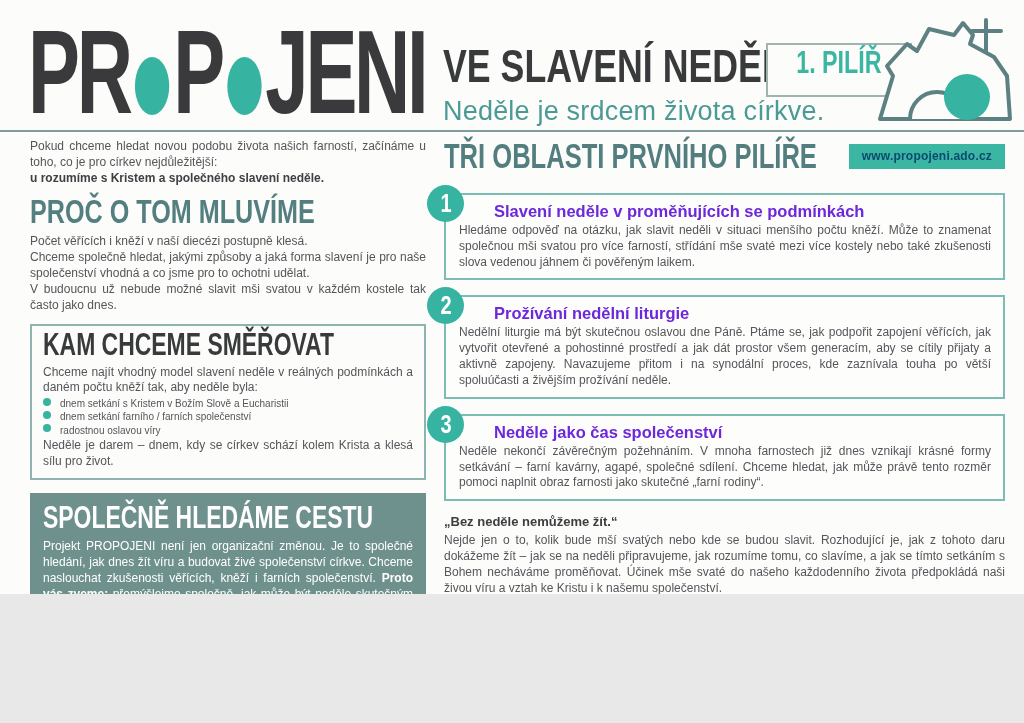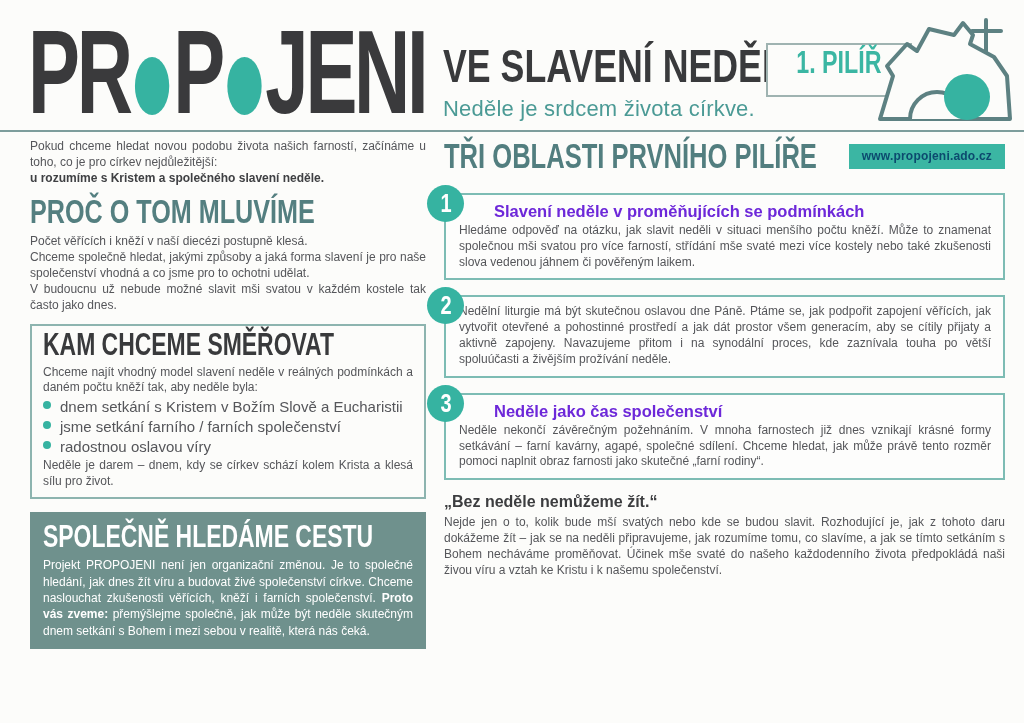--- a/index.html
+++ b/index.html
@@ -1,35 +1,35 @@
 <!DOCTYPE html>
 <html><head>
 <meta charset="utf-8">
 <style>
   * { margin:0; padding:0; box-sizing:border-box; }
   html,body { background:#e8e8e8; }
   .page {
-    position:relative; width:1024px; height:723px; margin:0 auto;
+    position:relative; width:1024px; height:594px; margin:0 auto;
     background:#fcfcfa; overflow:hidden;
     font-family:"Liberation Sans", sans-serif; color:#55565a;
   }
   .cond { display:inline-block; white-space:nowrap; transform-origin:left center; }
 
   
   .logo { position:absolute; left:28px; top:24px; height:94px;
           display:flex; align-items:flex-end;
           transform:scaleX(0.66); transform-origin:left bottom; }
   .logo-txt { font-size:118px; line-height:92px; font-weight:600;
               letter-spacing:-5px; color:#3a3a3c; }
   .logo-dot { width:52px; height:58px; border-radius:50%;
               background:#36b3a1; margin:0 6px 3px 8px; }
   .title-block { position:absolute; left:443px; top:44px; }
   .page-title { font-size:47px; line-height:0.92; font-weight:700; color:#393a3c;
                 transform:scaleX(0.76); }
-  .page-subtitle { font-size:22px; color:#4b9a95; margin-top:9px; letter-spacing:0.2px; }
+  .page-subtitle { font-size:27px; color:#4b9a95; margin-top:9px; letter-spacing:0.2px; }
   .pillar-badge { position:absolute; left:766px; top:43px; width:146px; height:54px;
                   border:2px solid #9fb3b1; background:#fcfcfa;
                   display:flex; align-items:flex-start; justify-content:center; }
   .pillar-badge .cond { transform:scaleX(0.75); transform-origin:center;
                         font-size:31px; font-weight:700; color:#3bb6a3; letter-spacing:0; }
   .tomb { position:absolute; left:866px; top:18px; }
   .divider { position:absolute; left:0; top:130px; width:1024px; height:2px; background:#7d9d9c; }
 
   
   .col-left  { position:absolute; left:30px;  top:139px; width:396px; }
@@ -39,21 +39,21 @@
 
   
   .intro { margin-bottom:5px; }
   .intro-bold { display:block; font-weight:700; color:#3f4043; }
   .h-teal { font-size:34px; font-weight:700; color:#547f80; line-height:1;
             transform:scaleX(0.74); margin:3px 0 6px; }
   .kam-box { border:2px solid #8db4af; padding:3px 11px 8px; margin-top:10px; }
   .h-dark { font-size:31px; font-weight:700; color:#393a3c; line-height:1;
             transform:scaleX(0.74); margin-bottom:5px; }
   .kam-box ul { list-style:none; margin:1px 0; }
-  .kam-box li { font-size:15px; line-height:1.32; display:flex; align-items:flex-start; }
+  .kam-box li { font-size:10px; line-height:1.32; display:flex; align-items:flex-start; }
   .dot { flex:0 0 8px; width:8px; height:8px; border-radius:50%;
          background:#36b3a1; margin-right:9px; position:relative; top:-2px; align-self:center; }
   .together-box { background:#6f918d; padding:9px 13px 10px; margin-top:13px; color:#fff; }
   .h-white { font-size:31px; font-weight:700; color:#ffffff; line-height:1;
              transform:scaleX(0.74); margin-bottom:5px; }
   .together-box p { line-height:1.36; }
   .bold-white { font-weight:700; }
 
   
   .right-head { position:relative; height:40px; }
@@ -65,21 +65,21 @@
   .area-box { position:relative; border:2px solid #7dbcb4; background:#fdfdfc;
               padding:7px 12px 8px 13px; margin-top:15px; }
   .area-box:first-of-type { margin-top:9px; }
   .num-circle { position:absolute; left:-19px; top:-10px; width:37px; height:37px;
                 border-radius:50%; background:#36b3a1; color:#fff;
                 display:flex; align-items:center; justify-content:center; }
   .num-circle span { font-size:25px; font-weight:700; transform:scaleX(0.8); }
   .area-title { margin-left:35px; font-size:16.5px; font-weight:700; color:#6d28d9;
                 margin-bottom:2px; }
   .quote { margin-top:13px; }
-  .quote-head { font-size:16px; font-weight:700; color:#3c3d3f; margin-bottom:4px; }
+  .quote-head { font-size:13px; font-weight:700; color:#3c3d3f; margin-bottom:4px; }
   .quote p { line-height:1.33; }
 </style>
 </head>
 <body>
 
 <div class="page">
 
   <div class="logo">
     <span class="logo-txt">PR</span>
     <span class="logo-dot"></span>
@@ -123,21 +123,21 @@
     <div class="kam-box">
       <h2 class="h-dark cond">KAM CHCEME SMĚŘOVAT</h2>
       <p class="just">Chceme najít vhodný model slavení neděle v reálných podmínkách a daném počtu kněží tak, aby neděle byla:</p>
       <ul>
         <li>
           <span class="dot"></span>
           <span>dnem setkání s Kristem v Božím Slově a Eucharistii</span>
         </li>
         <li>
           <span class="dot"></span>
-          <span>jsme setkání farního / farních společenství</span>
+          <span>dnem setkání farního / farních společenství</span>
         </li>
         <li>
           <span class="dot"></span>
           <span>radostnou oslavou víry</span>
         </li>
       </ul>
       <p class="just">Neděle je darem – dnem, kdy se církev schází kolem Krista a klesá sílu pro život.</p>
     </div>
 
     <div class="together-box">
@@ -161,20 +161,21 @@
         <span>1</span>
       </div>
       <div class="area-title">Slavení neděle v proměňujících se podmínkách</div>
       <p class="just">Hledáme odpověď na otázku, jak slavit neděli v situaci menšího počtu kněží. Může to znamenat společnou mši svatou pro více farností, střídání mše svaté mezi více kostely nebo také zkušenosti slova vedenou jáhnem či pověřeným laikem.</p>
     </div>
 
     <div class="area-box">
       <div class="num-circle">
         <span>2</span>
       </div>
+      <div class="area-title">Prožívání nedělní liturgie</div>
       <p class="just">Nedělní liturgie má být skutečnou oslavou dne Páně. Ptáme se, jak podpořit zapojení věřících, jak vytvořit otevřené a pohostinné prostředí a jak dát prostor všem generacím, aby se cítily přijaty a aktivně zapojeny. Navazujeme přitom i na synodální proces, kde zaznívala touha po větší spoluúčasti a živějším prožívání neděle.</p>
     </div>
 
     <div class="area-box">
       <div class="num-circle">
         <span>3</span>
       </div>
       <div class="area-title">Neděle jako čas společenství</div>
       <p class="just">Neděle nekončí závěrečným požehnáním. V mnoha farnostech již dnes vznikají krásné formy setkávání – farní kavárny, agapé, společné sdílení. Chceme hledat, jak může právě tento rozměr pomoci naplnit obraz farnosti jako skutečné „farní rodiny“.</p>
     </div>

